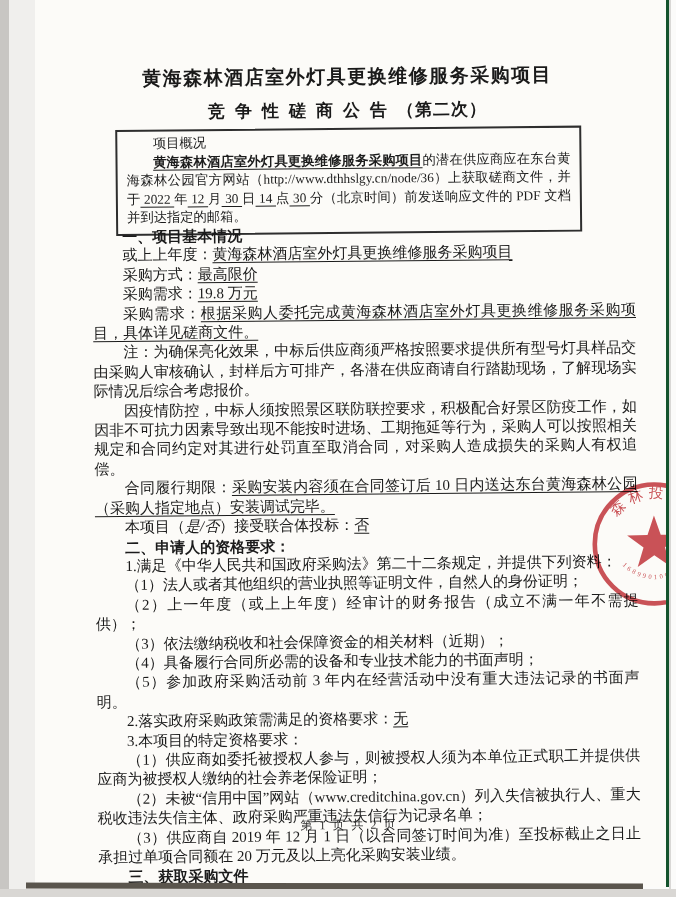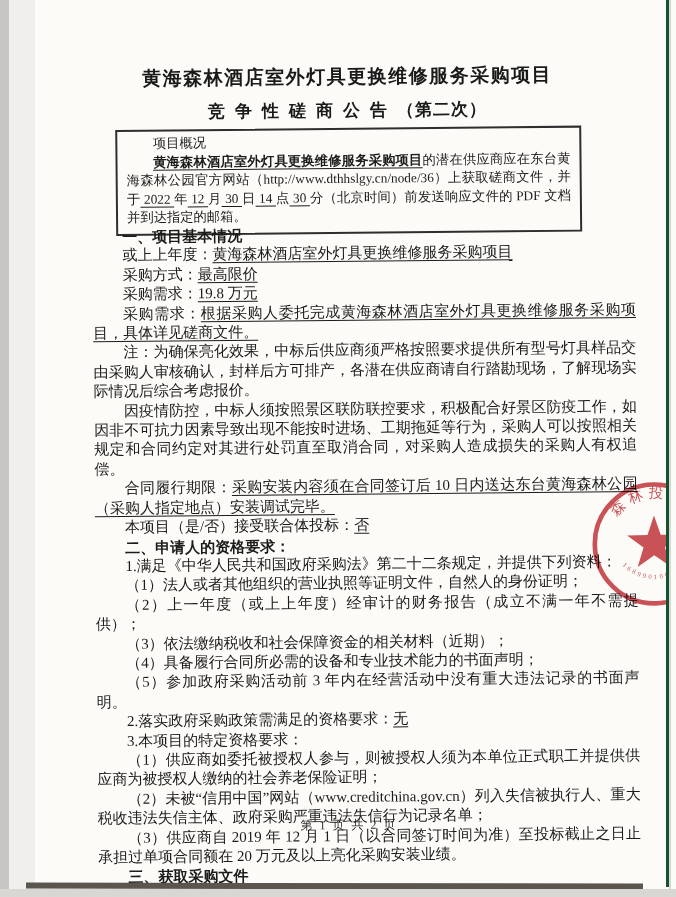--- a/index.html
+++ b/index.html
@@ -50,21 +50,21 @@
 
   .doc-body{
     left:59px;top:225px;width:543px;
     font-size:15px;line-height:19.4px;color:#1b1b1b;
     text-align:justify;
   }
   .blk{text-indent:2em;}
   .blk.heading{font-family:"Liberation Sans", sans-serif;font-weight:700;}
 
   .seg-u{text-decoration:underline;text-underline-offset:3px;}
-  .seg-i{}
+  .seg-i{font-style:italic;}
   .seg-b{font-weight:700;}
 
   .page-footer{
     left:0;top:817px;width:620px;text-align:center;
     font-size:12px;letter-spacing:2px;color:#2a2a2a;
   }
 
   
   .stamp{left:552px;top:481px;width:132px;height:132px;
     mix-blend-mode:multiply;opacity:0.88;}

